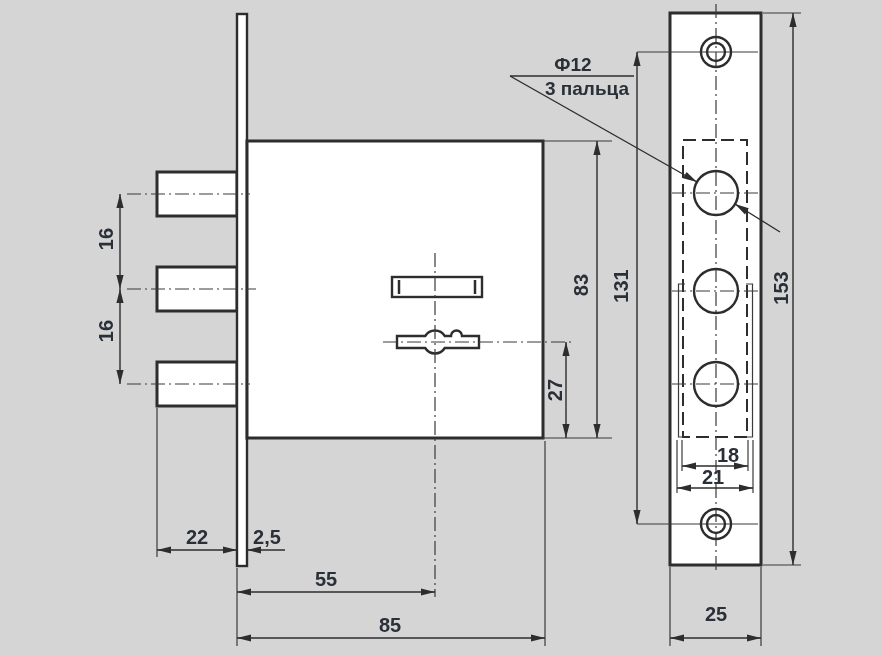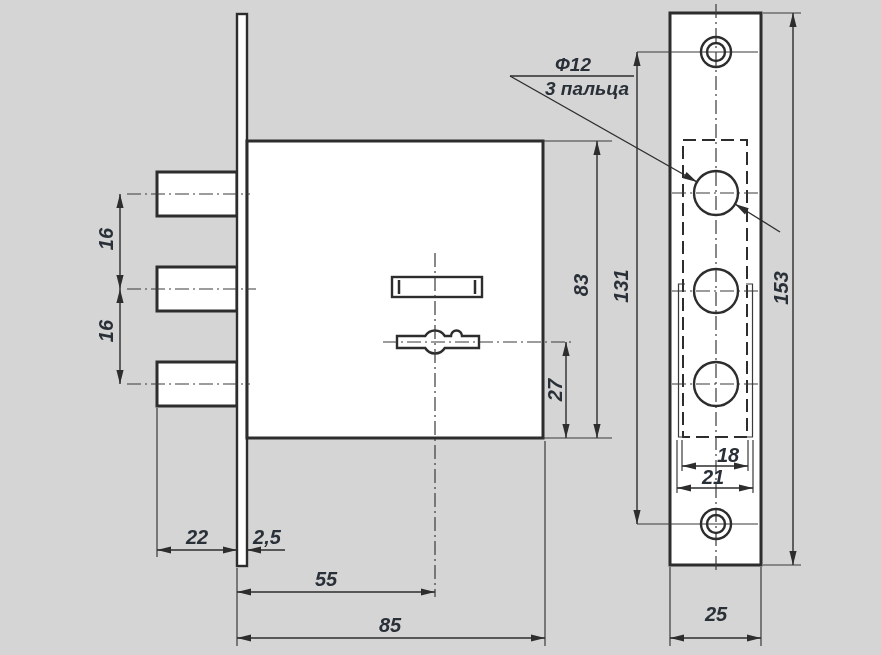--- a/index.html
+++ b/index.html
@@ -1,17 +1,17 @@
 <!DOCTYPE html>
 <html><head>
 <meta charset="utf-8">
 <style>
   html,body{margin:0;padding:0;background:#d5d5d5;}
   #stage{position:relative;width:881px;height:655px;background:#d5d5d5;overflow:hidden;
-         font-family:"Liberation Sans", sans-serif;font-style:italic;}
+         font-family:"Liberation Sans", sans-serif;}
   svg{position:absolute;left:0;top:0;}
   text{font-family:"Liberation Sans", sans-serif;font-weight:bold;fill:#2a3038;}
   .dimtxt{font-size:20px;}
   .notetxt{font-size:19px;}
   .outline{fill:#ffffff;stroke:#2d2d2d;stroke-width:3;}
   .outline2{fill:#ffffff;stroke:#2d2d2d;stroke-width:2.4;}
   .nofill{fill:none;stroke:#2d2d2d;stroke-width:2.4;}
   .hidden-l{fill:none;stroke:#2d2d2d;stroke-width:2;stroke-dasharray:13 6;}
   .cl{stroke:#3a3a3a;stroke-width:1.2;fill:none;stroke-dasharray:14 4 2 4;}
   .thin{stroke:#3a3a3a;stroke-width:1.2;fill:none;}

